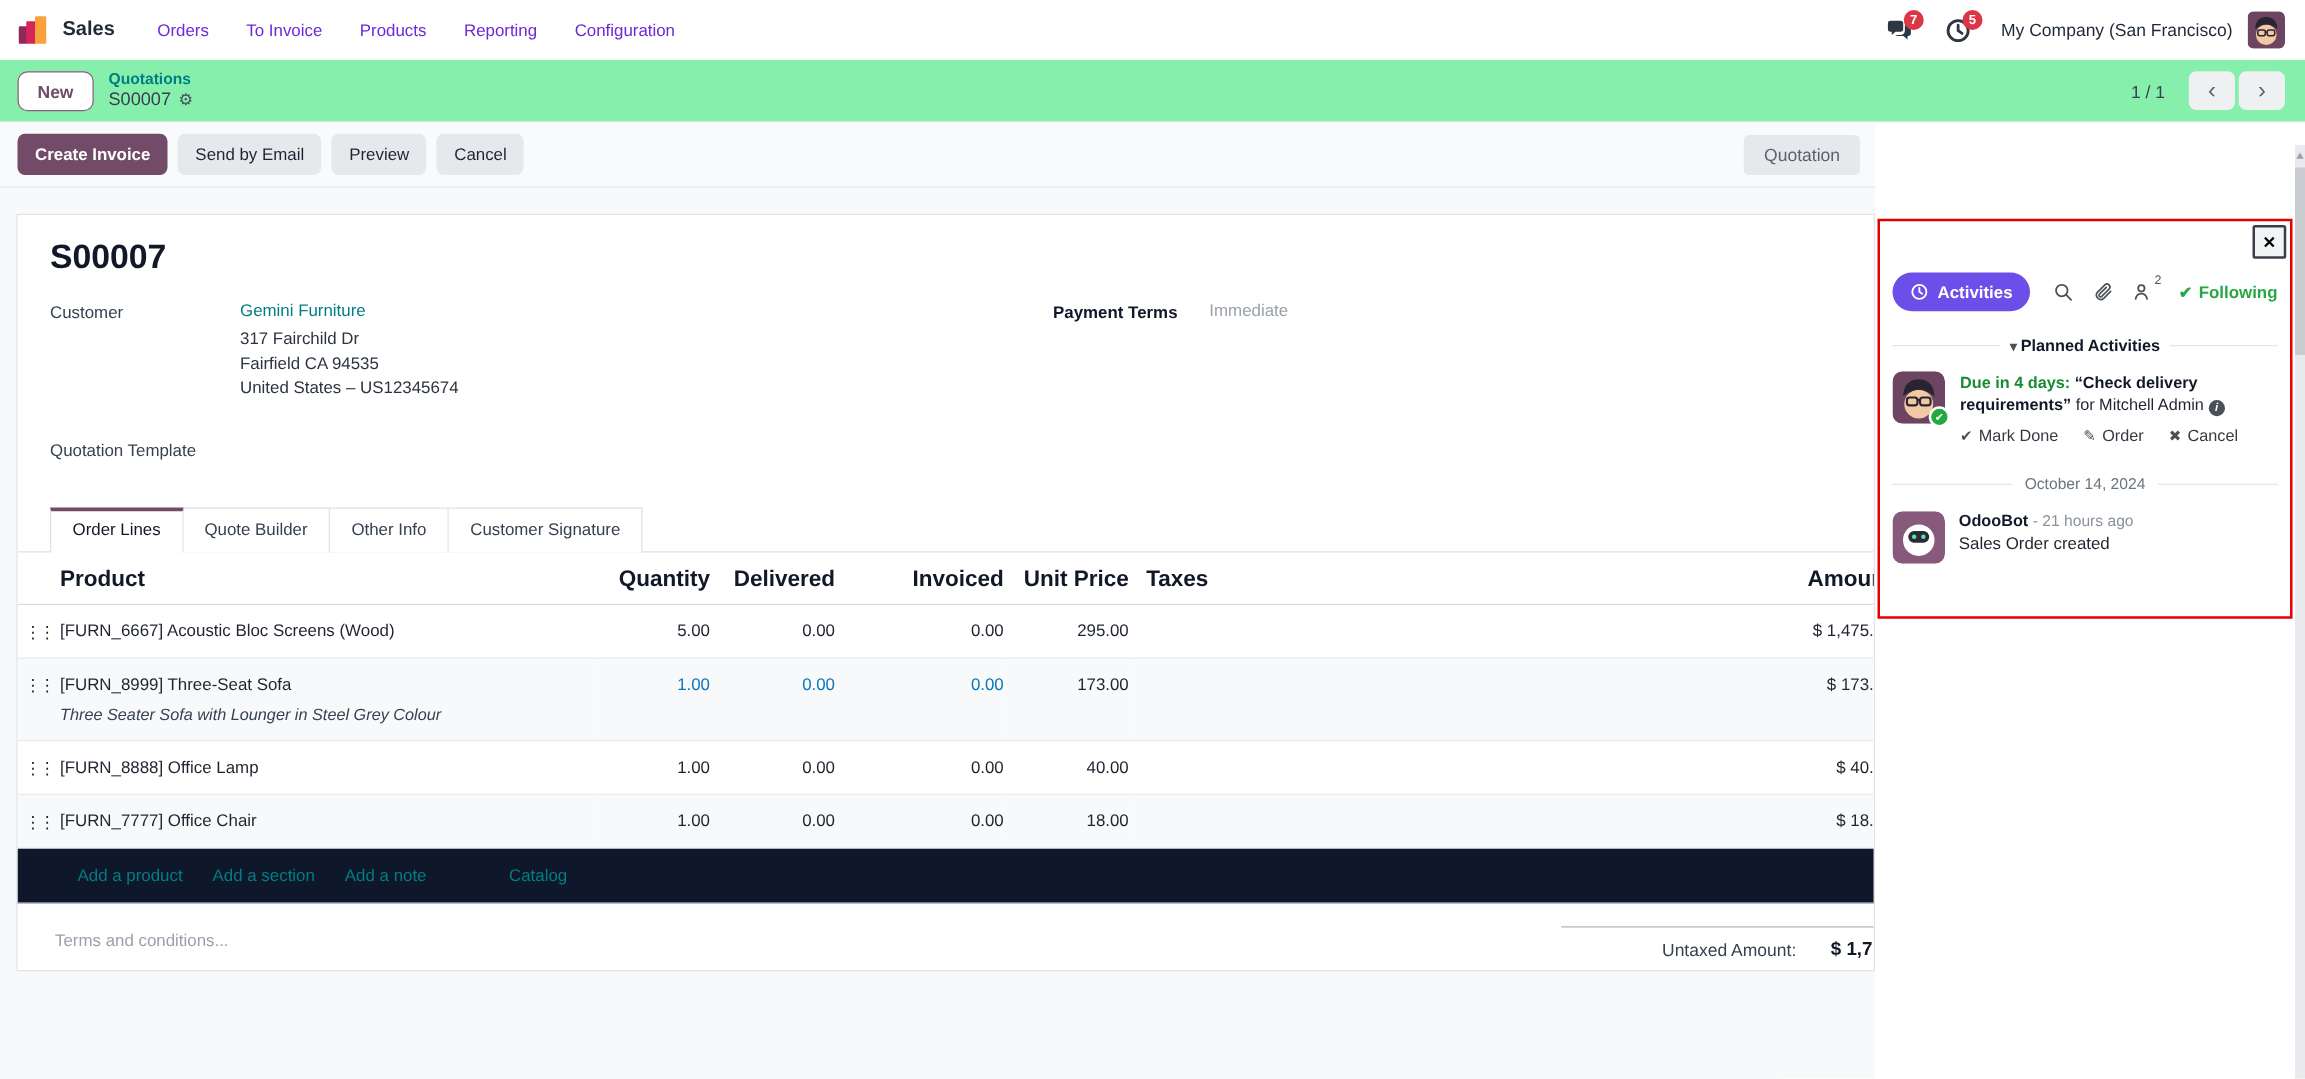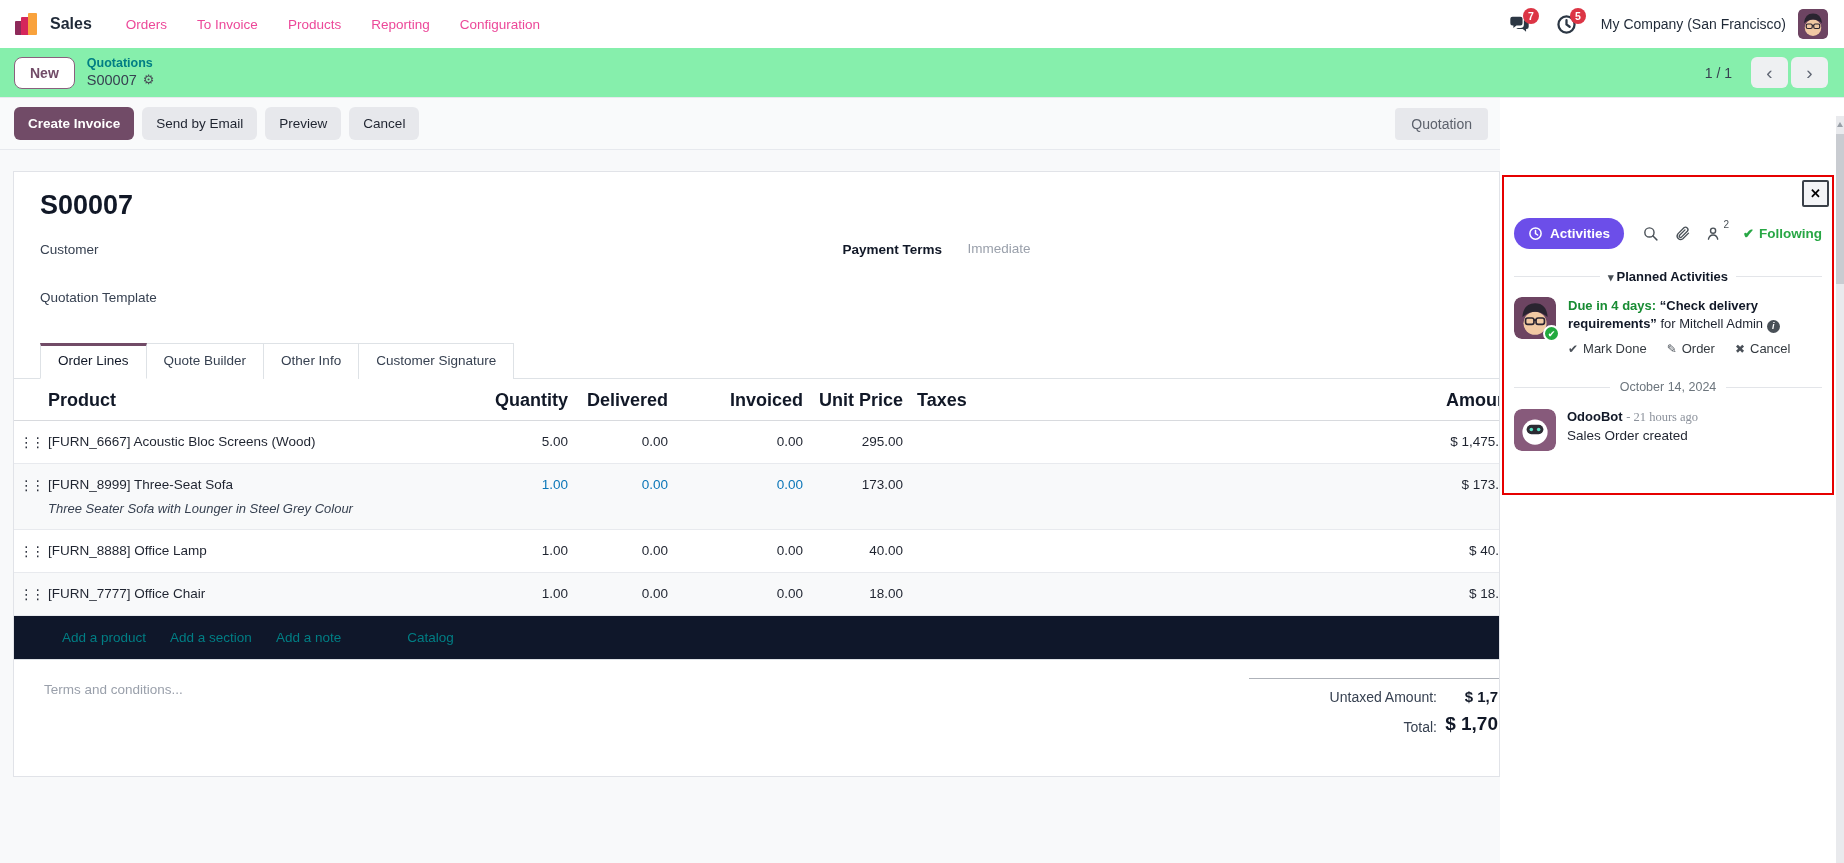--- a/index.html
+++ b/index.html
@@ -8,21 +8,21 @@
   a { text-decoration:none; cursor:pointer; }
   button { font-family:inherit; cursor:pointer; }
 
   
   .navbar { height:48px; display:flex; align-items:center; justify-content:space-between;
     padding:0 16px 0 14px; background:#fff; }
   .nav-left { display:flex; align-items:center; }
   .logo { display:inline-flex; margin-right:10px; cursor:pointer; }
   .brand { font-size:16px; font-weight:700; color:#1f2937; margin-right:34px; cursor:pointer; }
   .menu { display:flex; gap:30px; }
-  .menu a { color:#ec4899; font-size:13.5px; }
+  .menu a { color:#6d28d9; font-size:13.5px; }
   .nav-right { display:flex; align-items:center; }
   .nav-icon { position:relative; display:inline-flex; margin-left:26px; cursor:pointer; }
   .nav-icon svg { width:21px; height:21px; }
   .badge { position:absolute; top:-6px; right:-9px; min-width:16px; height:16px; border-radius:9px;
     background:#dc3545; color:#fff; font-size:10.5px; font-weight:700; display:flex;
     align-items:center; justify-content:center; padding:0 4px; }
   .company { font-size:14px; color:#1f2937; margin-left:24px; cursor:pointer; }
   .avatar { width:30px; height:30px; border-radius:5px; overflow:hidden; margin-left:12px; cursor:pointer; display:inline-flex; }
   .avatar svg { width:100%; height:100%; }
 
@@ -149,21 +149,21 @@
   .act-actions a { color:#343a40; font-size:13px; display:inline-flex; align-items:center; gap:5px; }
   .act-actions .ic { color:#4a5058; font-size:12px; }
 
   .date-sep { margin:24px 10px 0; display:flex; align-items:center; gap:10px; }
   .ds-text { font-size:12.5px; color:#6c757d; white-space:nowrap; }
 
   .message { margin:15px 10px 0; display:flex; }
   .msg-body { margin-left:11px; }
   .msg-head { font-size:13px; }
   .author { font-weight:700; color:#111827; cursor:pointer; }
-  .time { color:#8b919b; font-size:12.5px;font-family:Liberation Serif, serif; }
+  .time { color:#8b919b; font-size:12.5px; }
   .msg-text { margin-top:3px; font-size:13.5px; color:#1f2430; }
 
   
   .scrollbar { position:absolute; right:0; top:18px; bottom:0; width:8px; background:#e9eaed; }
   .sb-arrow { position:absolute; top:6px; left:1px; width:0; height:0;
     border-left:3px solid transparent; border-right:3px solid transparent;
     border-bottom:5px solid #9aa0a8; cursor:pointer; }
   .sb-thumb { position:absolute; top:18px; left:0; width:8px; height:150px; background:#c9ccd1; }
 </style>
 </head>
@@ -246,20 +246,28 @@
       </div>
 
       <div class="content">
         <div class="sheet">
           <h1 class="pad">S00007</h1>
 
           <div class="fields pad">
             <div class="fcol-left">
               <div class="frow">
                 <label>Customer</label>
+                <div class="fval">
+                  <a class="link">Gemini Furniture</a>
+                  <div class="addr">
+                    <div>317 Fairchild Dr</div>
+                    <div>Fairfield CA 94535</div>
+                    <div>United States – US12345674</div>
+                  </div>
+                </div>
               </div>
               <div class="frow tmpl-row">
                 <label>Quotation Template</label>
                 <div class="fval"></div>
               </div>
             </div>
             <div class="fcol-right">
               <div class="frow">
                 <label class="bold">Payment Terms</label>
                 <div class="fval placeholder">Immediate</div>

